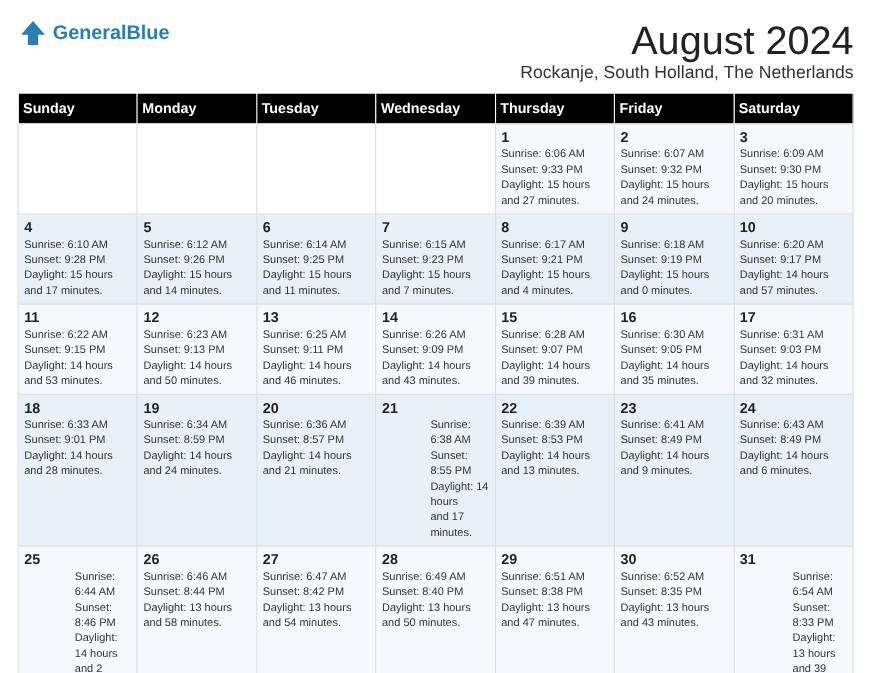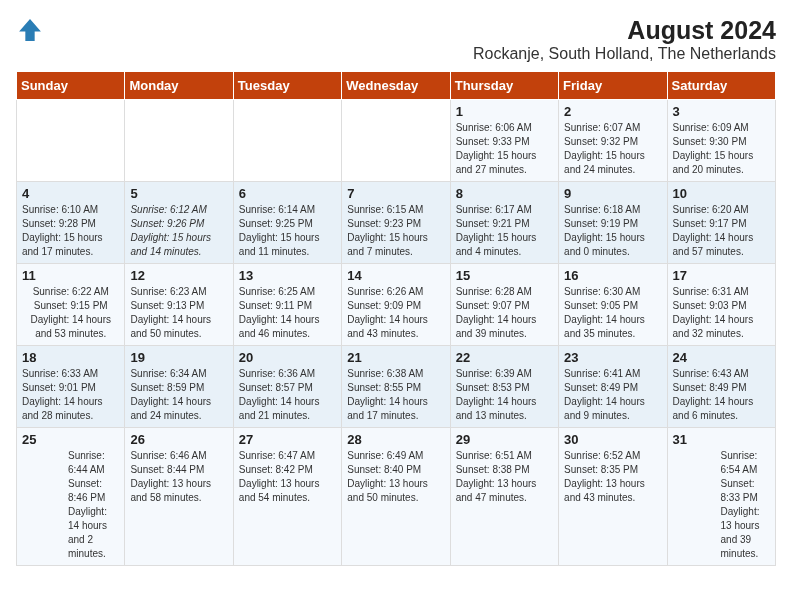--- a/index.html
+++ b/index.html
@@ -31,35 +31,35 @@
       color: #2a7db5;
     }
     .logo-icon {
       width: 28px;
       height: 28px;
     }
     .title-block {
       text-align: right;
     }
     .month-year {
-      font-size: 25px;
-      font-weight: bold;
+      font-size: 36px;
+      font-weight: normal;
       color: #222;
     }
     .location {
       font-size: 16px;
       color: #333;
     }
     table {
       width: 100%;
       border-collapse: collapse;
       table-layout: fixed;
     }
     thead tr {
-      background-color: #c2410c;
+      background-color: #000000;
     }
     thead th {
       color: #fff;
       font-size: 13px;
       font-weight: bold;
       padding: 6px 4px;
       text-align: left;
       border: 1px solid #fff;
     }
     tbody tr {
@@ -94,20 +94,23 @@
   </style>
 </head>
 <body>
 
 <div class="header">
   <div class="logo">
     <svg class="logo-icon" viewBox="0 0 36 36">
       <polygon points="18,4 32,20 24,20 24,32 12,32 12,20 4,20" fill="#2a7db5"></polygon>
       <polygon points="18,4 32,20 26,20 26,34 10,34 10,20 4,20" fill="none"></polygon>
     </svg>
+    <div class="logo-text">
+      <div><span>General</span><span style="color:#2a7db5">Blue</span></div>
+    </div>
   </div>
   <div class="title-block">
     <div class="month-year">August 2024</div>
     <div class="location">Rockanje, South Holland, The Netherlands</div>
   </div>
 </div>
 
 <table>
   <thead>
     <tr>
@@ -151,21 +154,21 @@
       <tr>
         <td>
           <span class="day-num">4</span>
           <div class="cell-text" style="white-space: pre-line;">Sunrise: 6:10 AM
 Sunset: 9:28 PM
 Daylight: 15 hours
 and 17 minutes.</div>
         </td>
         <td>
           <span class="day-num">5</span>
-          <div class="cell-text" style="white-space: pre-line; font-style: italic;">Sunrise: 6:12 AM
+          <div class="cell-text" style="white-space: pre-line;">Sunrise: 6:12 AM
 Sunset: 9:26 PM
 Daylight: 15 hours
 and 14 minutes.</div>
         </td>
         <td>
           <span class="day-num">6</span>
           <div class="cell-text" style="white-space: pre-line;">Sunrise: 6:14 AM
 Sunset: 9:25 PM
 Daylight: 15 hours
 and 11 minutes.</div>
@@ -195,21 +198,21 @@
           <span class="day-num">10</span>
           <div class="cell-text" style="white-space: pre-line;">Sunrise: 6:20 AM
 Sunset: 9:17 PM
 Daylight: 14 hours
 and 57 minutes.</div>
         </td>
       </tr>
       <tr>
         <td>
           <span class="day-num">11</span>
-          <div class="cell-text" style="white-space: pre-line; text-align: center;">Sunrise: 6:22 AM
+          <div class="cell-text" style="white-space: pre-line;">Sunrise: 6:22 AM
 Sunset: 9:15 PM
 Daylight: 14 hours
 and 53 minutes.</div>
         </td>
         <td>
           <span class="day-num">12</span>
           <div class="cell-text" style="white-space: pre-line;">Sunrise: 6:23 AM
 Sunset: 9:13 PM
 Daylight: 14 hours
 and 50 minutes.</div>
@@ -267,21 +270,21 @@
         </td>
         <td>
           <span class="day-num">20</span>
           <div class="cell-text" style="white-space: pre-line;">Sunrise: 6:36 AM
 Sunset: 8:57 PM
 Daylight: 14 hours
 and 21 minutes.</div>
         </td>
         <td>
           <span class="day-num">21</span>
-          <div class="cell-text" style="white-space: pre-line;">Sunrise: 6:38 AM
+          <div class="cell-text" style="white-space: pre-line; margin-left: 44px;">Sunrise: 6:38 AM
 Sunset: 8:55 PM
 Daylight: 14 hours
 and 17 minutes.</div>
         </td>
         <td>
           <span class="day-num">22</span>
           <div class="cell-text" style="white-space: pre-line;">Sunrise: 6:39 AM
 Sunset: 8:53 PM
 Daylight: 14 hours
 and 13 minutes.</div>

